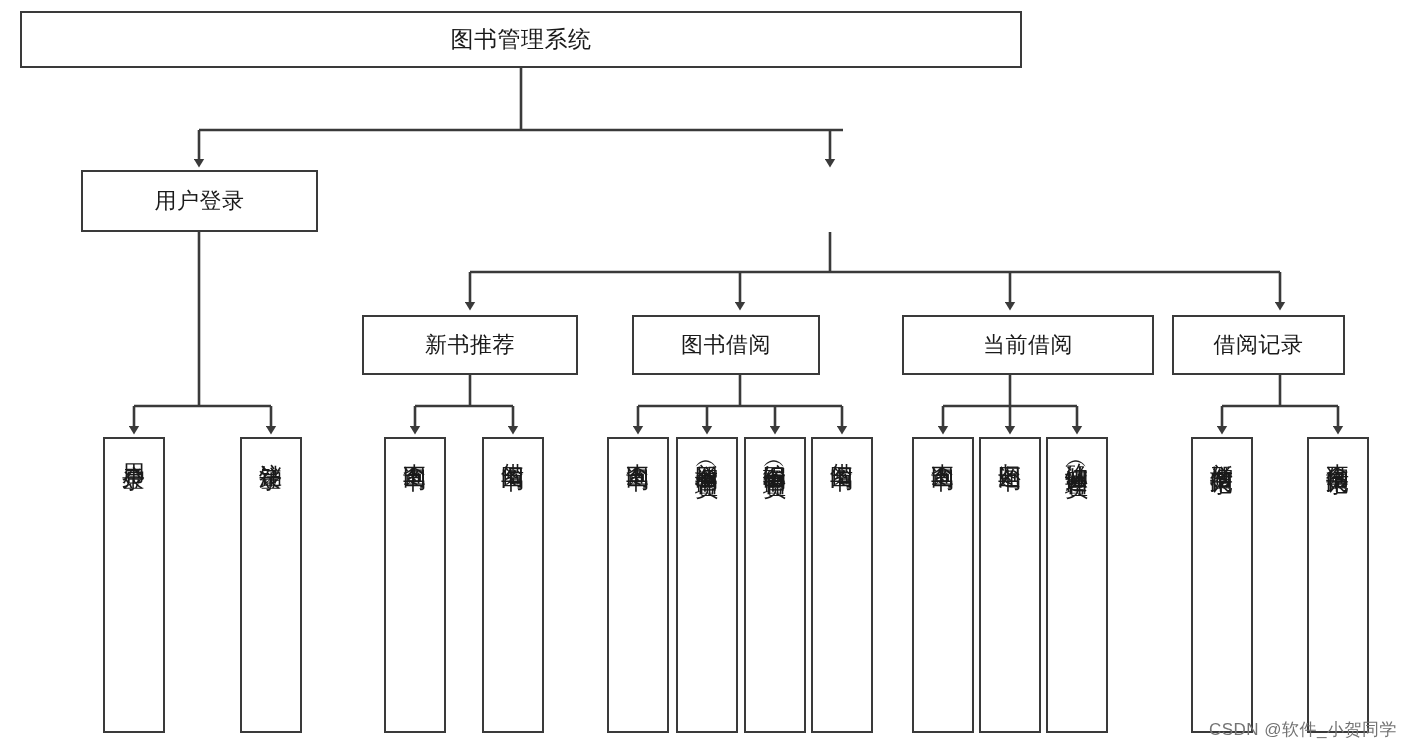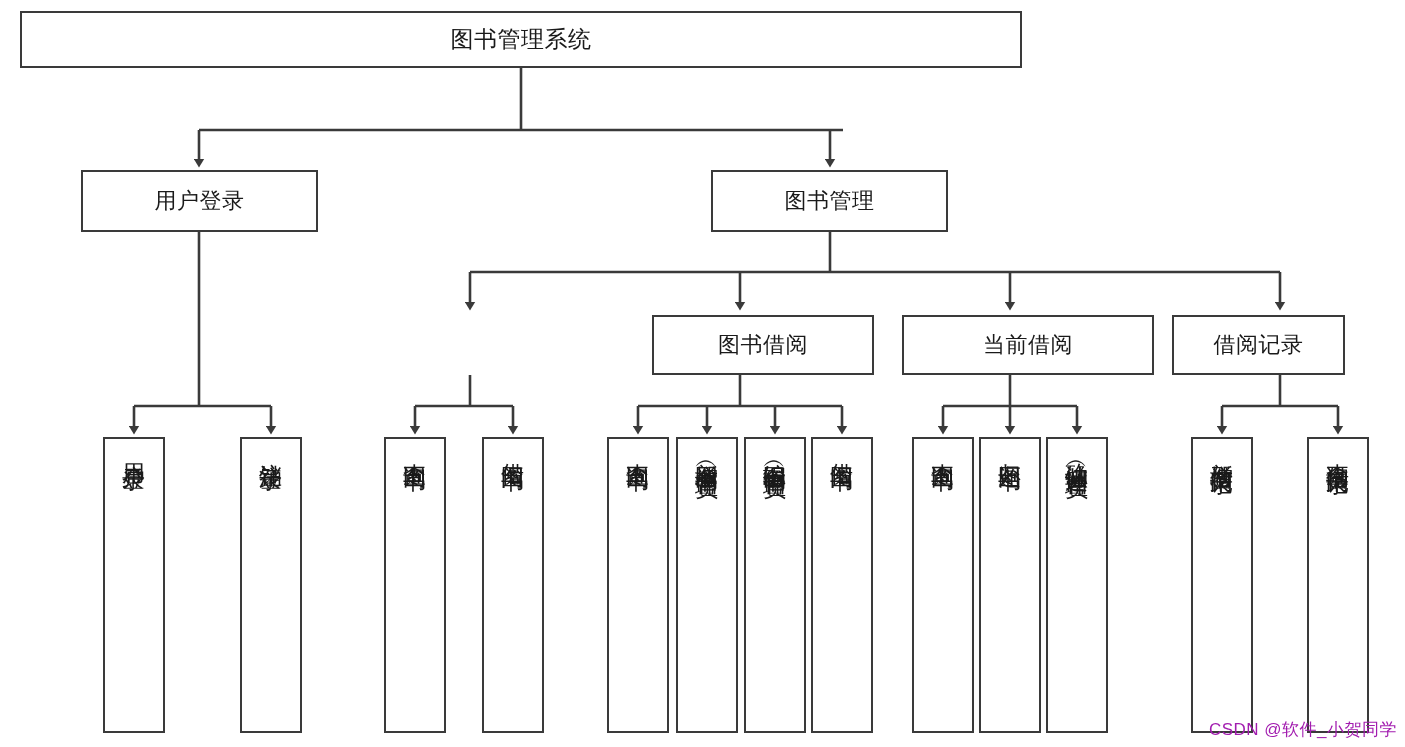--- a/index.html
+++ b/index.html
@@ -65,21 +65,21 @@
     line-height: 1.05;
     letter-spacing: 2px;
     white-space: nowrap;
   }
   
   #watermark {
     position: absolute;
     right: 8px;
     bottom: 6px;
     font-size: 17px;
-    color: #a21caf;
+    color: #737373;
     letter-spacing: 0.5px;
     user-select: none;
     white-space: nowrap;
   }
 </style>
 </head>
 <body>
 
 <div id="diagram-root">
 
@@ -134,26 +134,26 @@
   </svg>
 
   <div class="node horizontal" id="node-root" style="left:20px; top:11px; width:1002px; height:57px;">
     <span class="node-label">图书管理系统</span>
   </div>
 
   <div class="node horizontal" style="left:81px; top:170px; width:237px; height:62px;">
     <span class="node-label">用户登录</span>
   </div>
 
-  <div class="node horizontal" style="left:711px; top:170px; width:237px; height:62px;">
-    <span class="node-label">图书管理</span>
-  </div>
-
-
-  <div class="node horizontal" style="left:632px; top:315px; width:222px; height:60px;margin-left:20px;">
+
+  <div class="node horizontal" style="left:362px; top:315px; width:216px; height:60px;">
+    <span class="node-label">新书推荐</span>
+  </div>
+
+  <div class="node horizontal" style="left:632px; top:315px; width:188px; height:60px;">
     <span class="node-label">图书借阅</span>
   </div>
 
   <div class="node horizontal" style="left:902px; top:315px; width:252px; height:60px;">
     <span class="node-label">当前借阅</span>
   </div>
 
   <div class="node horizontal" style="left:1172px; top:315px; width:173px; height:60px;">
     <span class="node-label">借阅记录</span>
   </div>

